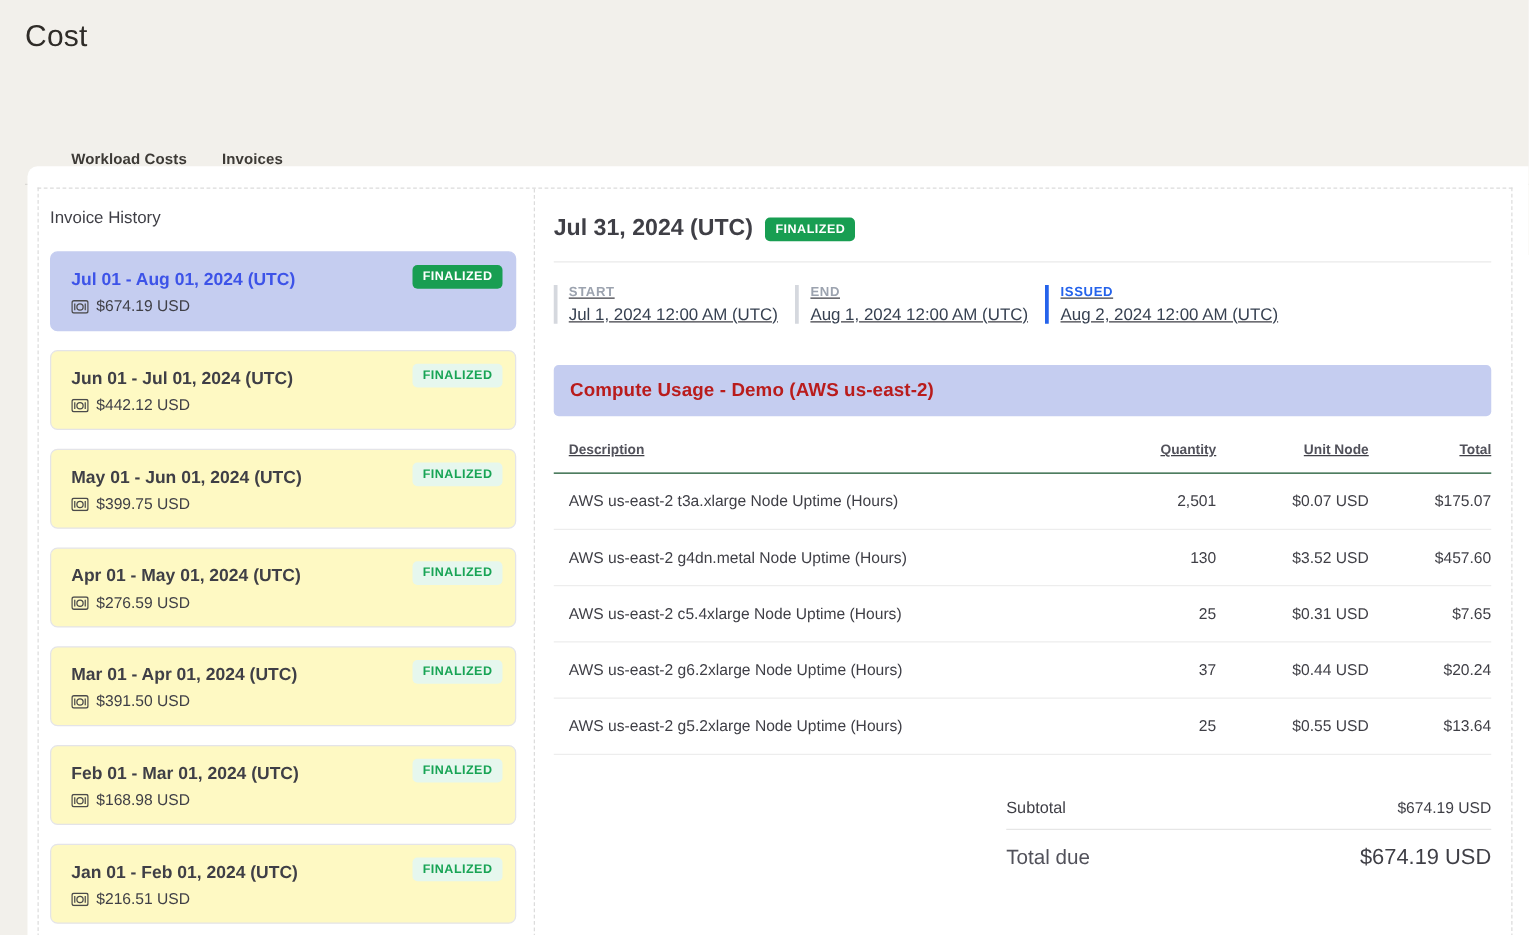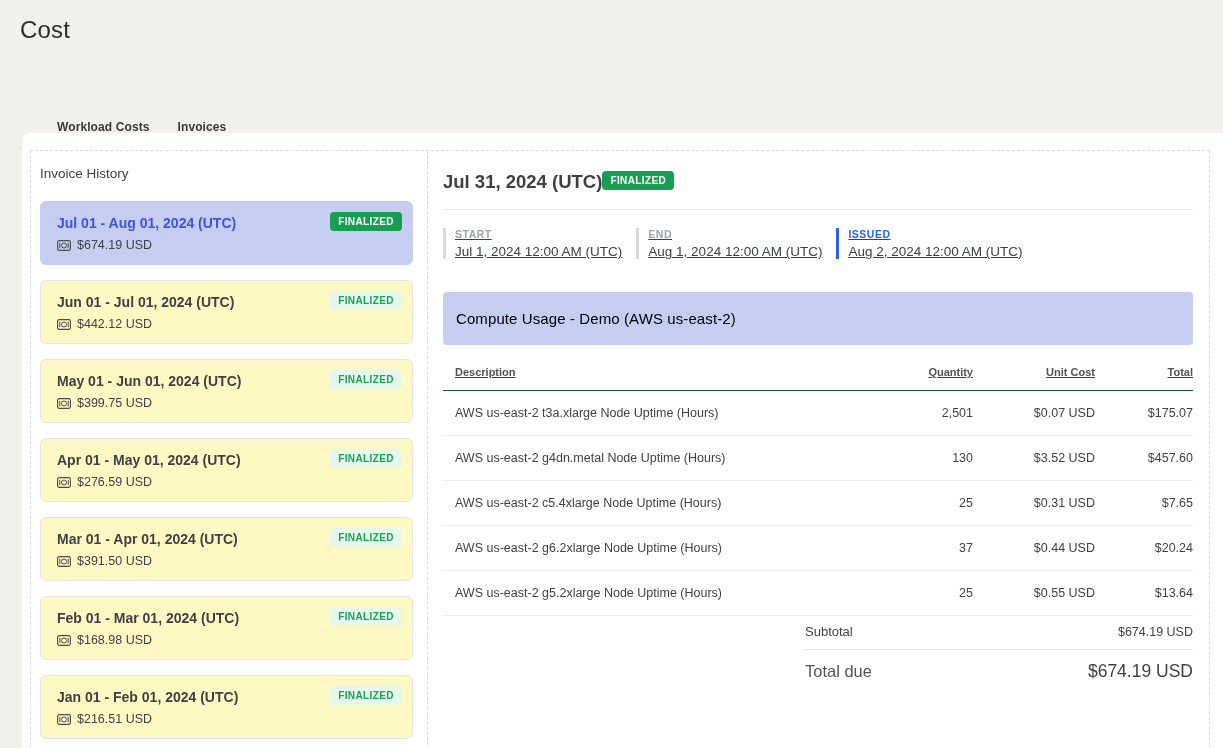--- a/index.html
+++ b/index.html
@@ -52,45 +52,45 @@
   .badge {
     font-size: 10px; font-weight: 700; letter-spacing: .4px;
     padding: 4px 8px; border-radius: 4px;
     background: #e6f7ee; color: #18a455; white-space: nowrap;
   }
   .badge.solid { background: #189e52; color: #ffffff; }
   .inv-amount { display: flex; align-items: center; gap: 6px; margin-top: 7px; }
   .inv-amount span { font-size: 12.5px; color: #3f3f46; }
   
   .main { flex: 1; padding: 20px 16px 0 15px; }
-  .inv-header { display: flex; align-items: flex-start; }
+  .inv-header { display: flex; align-items: flex-end; gap: 10px; }
   .inv-title { font-size: 18.5px; font-weight: 700; color: #3f3f46; }
   .head-divider { border: none; border-top: 1px solid #eaeaea; margin-top: 16px; }
   .meta-row { display: flex; margin-top: 18px; text-decoration: underline; }
   .meta-block { border-left: 3px solid #d5d8de; padding-left: 9px; margin-right: 14px; min-width: 163px; }
   .meta-block.accent { border-left-color: #2563eb; }
   .meta-label { font-size: 10.5px; font-weight: 700; letter-spacing: .5px; color: #9ca3af; }
   .meta-block.accent .meta-label { color: #2563eb; }
   .meta-value { font-size: 13.5px; color: #374151; margin-top: 4px; white-space: nowrap; }
   .section-banner {
-    margin-top: 33px; height: 53px; background: #c5cdf0; border-radius: 4px;
+    margin-top: 33px; height: 41px; background: #c5cdf0; border-radius: 4px;
     display: flex; align-items: center; padding-left: 13px;
-    font-size: 15px; font-weight: 400; color: #000000; letter-spacing: .1px;
+    font-size: 15px; font-weight: 700; color: #b91c1c; letter-spacing: .1px;
   }
   
   .usage-table { width: 100%; }
   .t-row { display: grid; grid-template-columns: 1fr 120px 122px 98px; align-items: center; }
   .t-head { padding: 21px 0 12px 0; border-bottom: 1px solid #14532d; text-decoration: underline; }
   .t-head .cell { font-size: 11px; font-weight: 700; color: #52525b; }
   .t-body .t-row { border-bottom: 1px solid #ededed; padding: 15px 0; }
   .cell { font-size: 12.5px; color: #3f3f46; }
   .cell.desc { padding-left: 12px; }
   .cell.num { text-align: right; }
   
-  .summary { width: 388px; margin-left: auto; }
+  .summary { width: 388px; margin-left: auto; margin-top: 26px; }
   .sum-row { display: flex; justify-content: space-between; align-items: baseline; padding: 8px 0 10px 0; }
   .sum-label { font-size: 13px; color: #3f3f46; }
   .sum-value { font-size: 12.5px; color: #3f3f46; }
   .total-row { border-top: 1px solid #e6e6e6; padding-top: 11px; }
   .total-row .sum-label { font-size: 16.5px; color: #52525b; }
   .total-row .sum-value { font-size: 17.5px; color: #3f3f46; font-weight: 500; }
   .money-icon svg { display: block; }
 </style>
 </head>
 <body>
@@ -263,21 +263,21 @@
     <div class="meta-value">Aug 2, 2024 12:00 AM (UTC)</div>
   </div>
 </div>
 
       <div class="section-banner">Compute Usage - Demo (AWS us-east-2)</div>
 
       <div class="usage-table">
         <div class="t-row t-head">
           <span class="cell desc">Description</span>
           <span class="cell num">Quantity</span>
-          <span class="cell num">Unit Cost</span>
+          <span class="cell num">Unit Node</span>
           <span class="cell num">Total</span>
         </div>
         <div class="t-body" id="usage-body">
   <div class="t-row">
     <span class="cell desc">AWS us-east-2 t3a.xlarge Node Uptime (Hours)</span>
     <span class="cell num">2,501</span>
     <span class="cell num">$0.07 USD</span>
     <span class="cell num">$175.07</span>
   </div>
 

